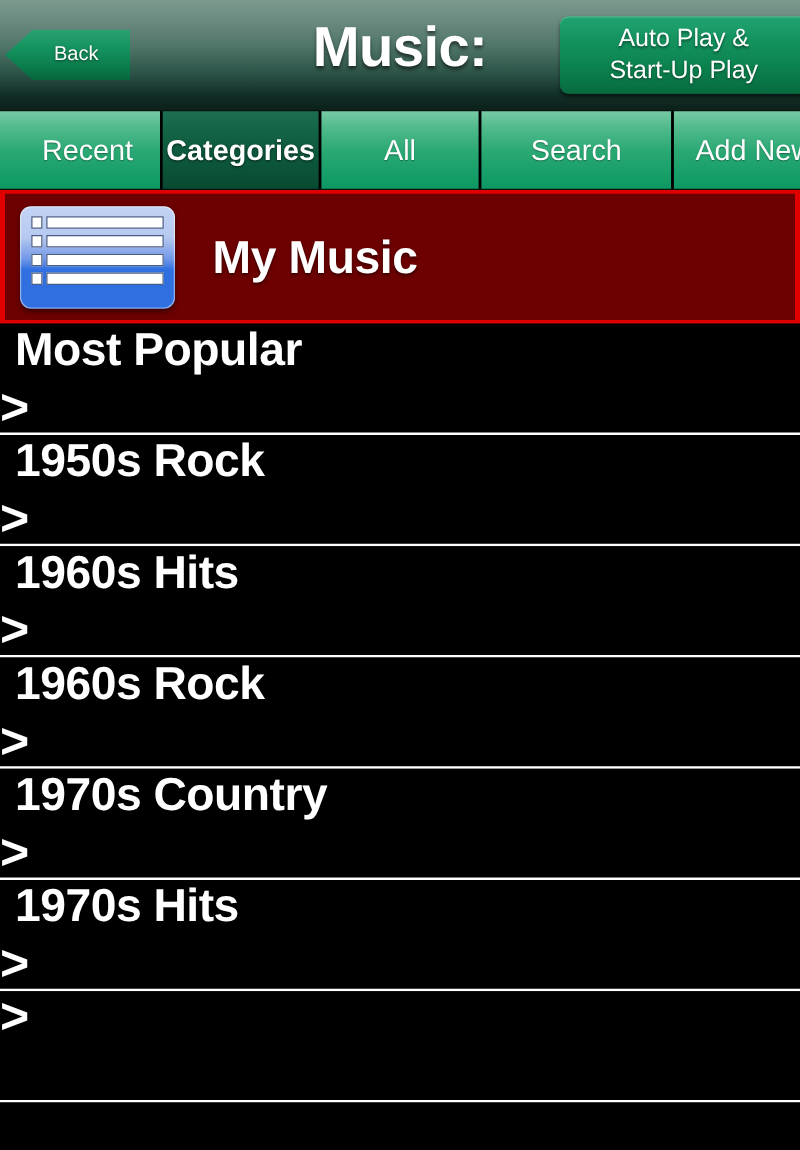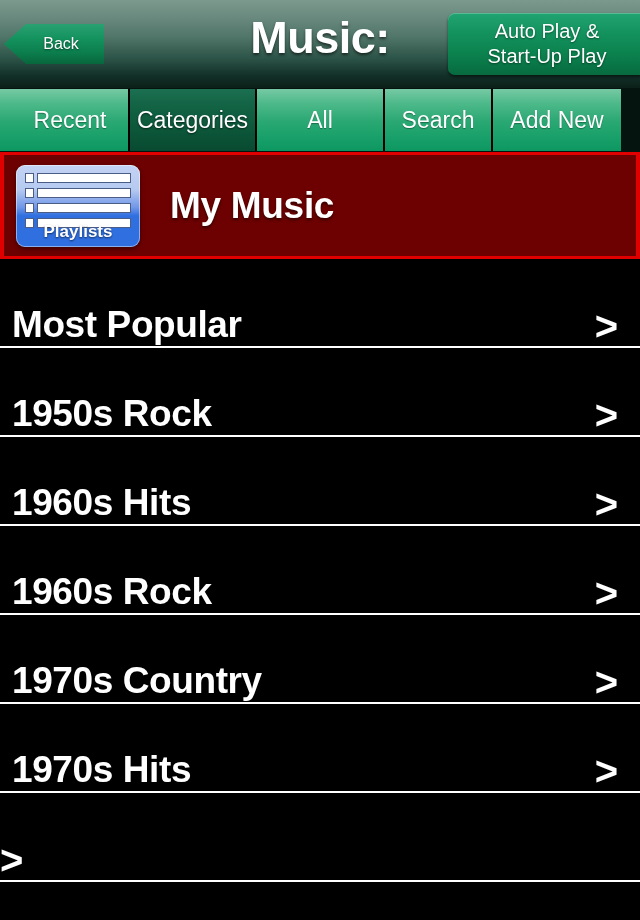--- a/index.html
+++ b/index.html
@@ -106,27 +106,27 @@
     color: #ffffff;
     font-size: 23px;
     line-height: 62px;
     text-align: center;
     box-sizing: border-box;
     text-shadow: 0 1px 1px rgba(0,0,0,0.35);
   }
   .tab:first-child { border-left: none; padding-left: 12px; }
   .tab.active {
     background: linear-gradient(to bottom, #1b6f50 0%, #126244 30%, #0c5539 70%, #084a31 100%);
-    font-weight: normal;
+    font-weight: bold;
     text-shadow: 0 1px 2px rgba(0,0,0,0.6);
   }
   .tab-recent     { width: 128px; }
   .tab-categories { width: 127px; }
   .tab-all        { width: 128px; }
-  .tab-search     { width: 108px; }
+  .tab-search     { width: 154px; }
   .tab-addnew     { width: 130px; }
 
   
   .banner {
     position: relative;
     height: 107px;
     background: #6d0000;
     border: 3px solid #e00000;
     border-left: 4px solid #e00000;
     border-right: 4px solid #e00000;
@@ -196,23 +196,24 @@
   
   .list {
     position: relative;
     background: #000000;
   }
   .list-item {
     position: relative;
     height: 89px;
     border-bottom: 2px solid #ffffff;
     display: flex;
-    align-items: flex-end;
+    align-items: flex-start;
     background: #000000;
     box-sizing: border-box;
+    flex-direction: column;
   }
   .list-item-label {
     margin-left: 12px;
     color: #ffffff;
     font-size: 37px;
     font-weight: bold;
     letter-spacing: -0.4px;
     flex: 1 1 auto;
   }
   .chevron {
@@ -265,21 +266,20 @@
         </div>
         <div class="pl-row">
           <div class="pl-sq"></div>
           <div class="pl-bar"></div>
         </div>
         <div class="pl-row">
           <div class="pl-sq"></div>
           <div class="pl-bar"></div>
         </div>
       </div>
-      <div class="pl-label">Playlists</div>
     </div>
     <div class="banner-title">My Music</div>
   </div>
 
   <div class="list">
 
     <div class="list-item">
       <div class="list-item-label">Most Popular</div>
       <div class="chevron">&gt;</div>
     </div>

